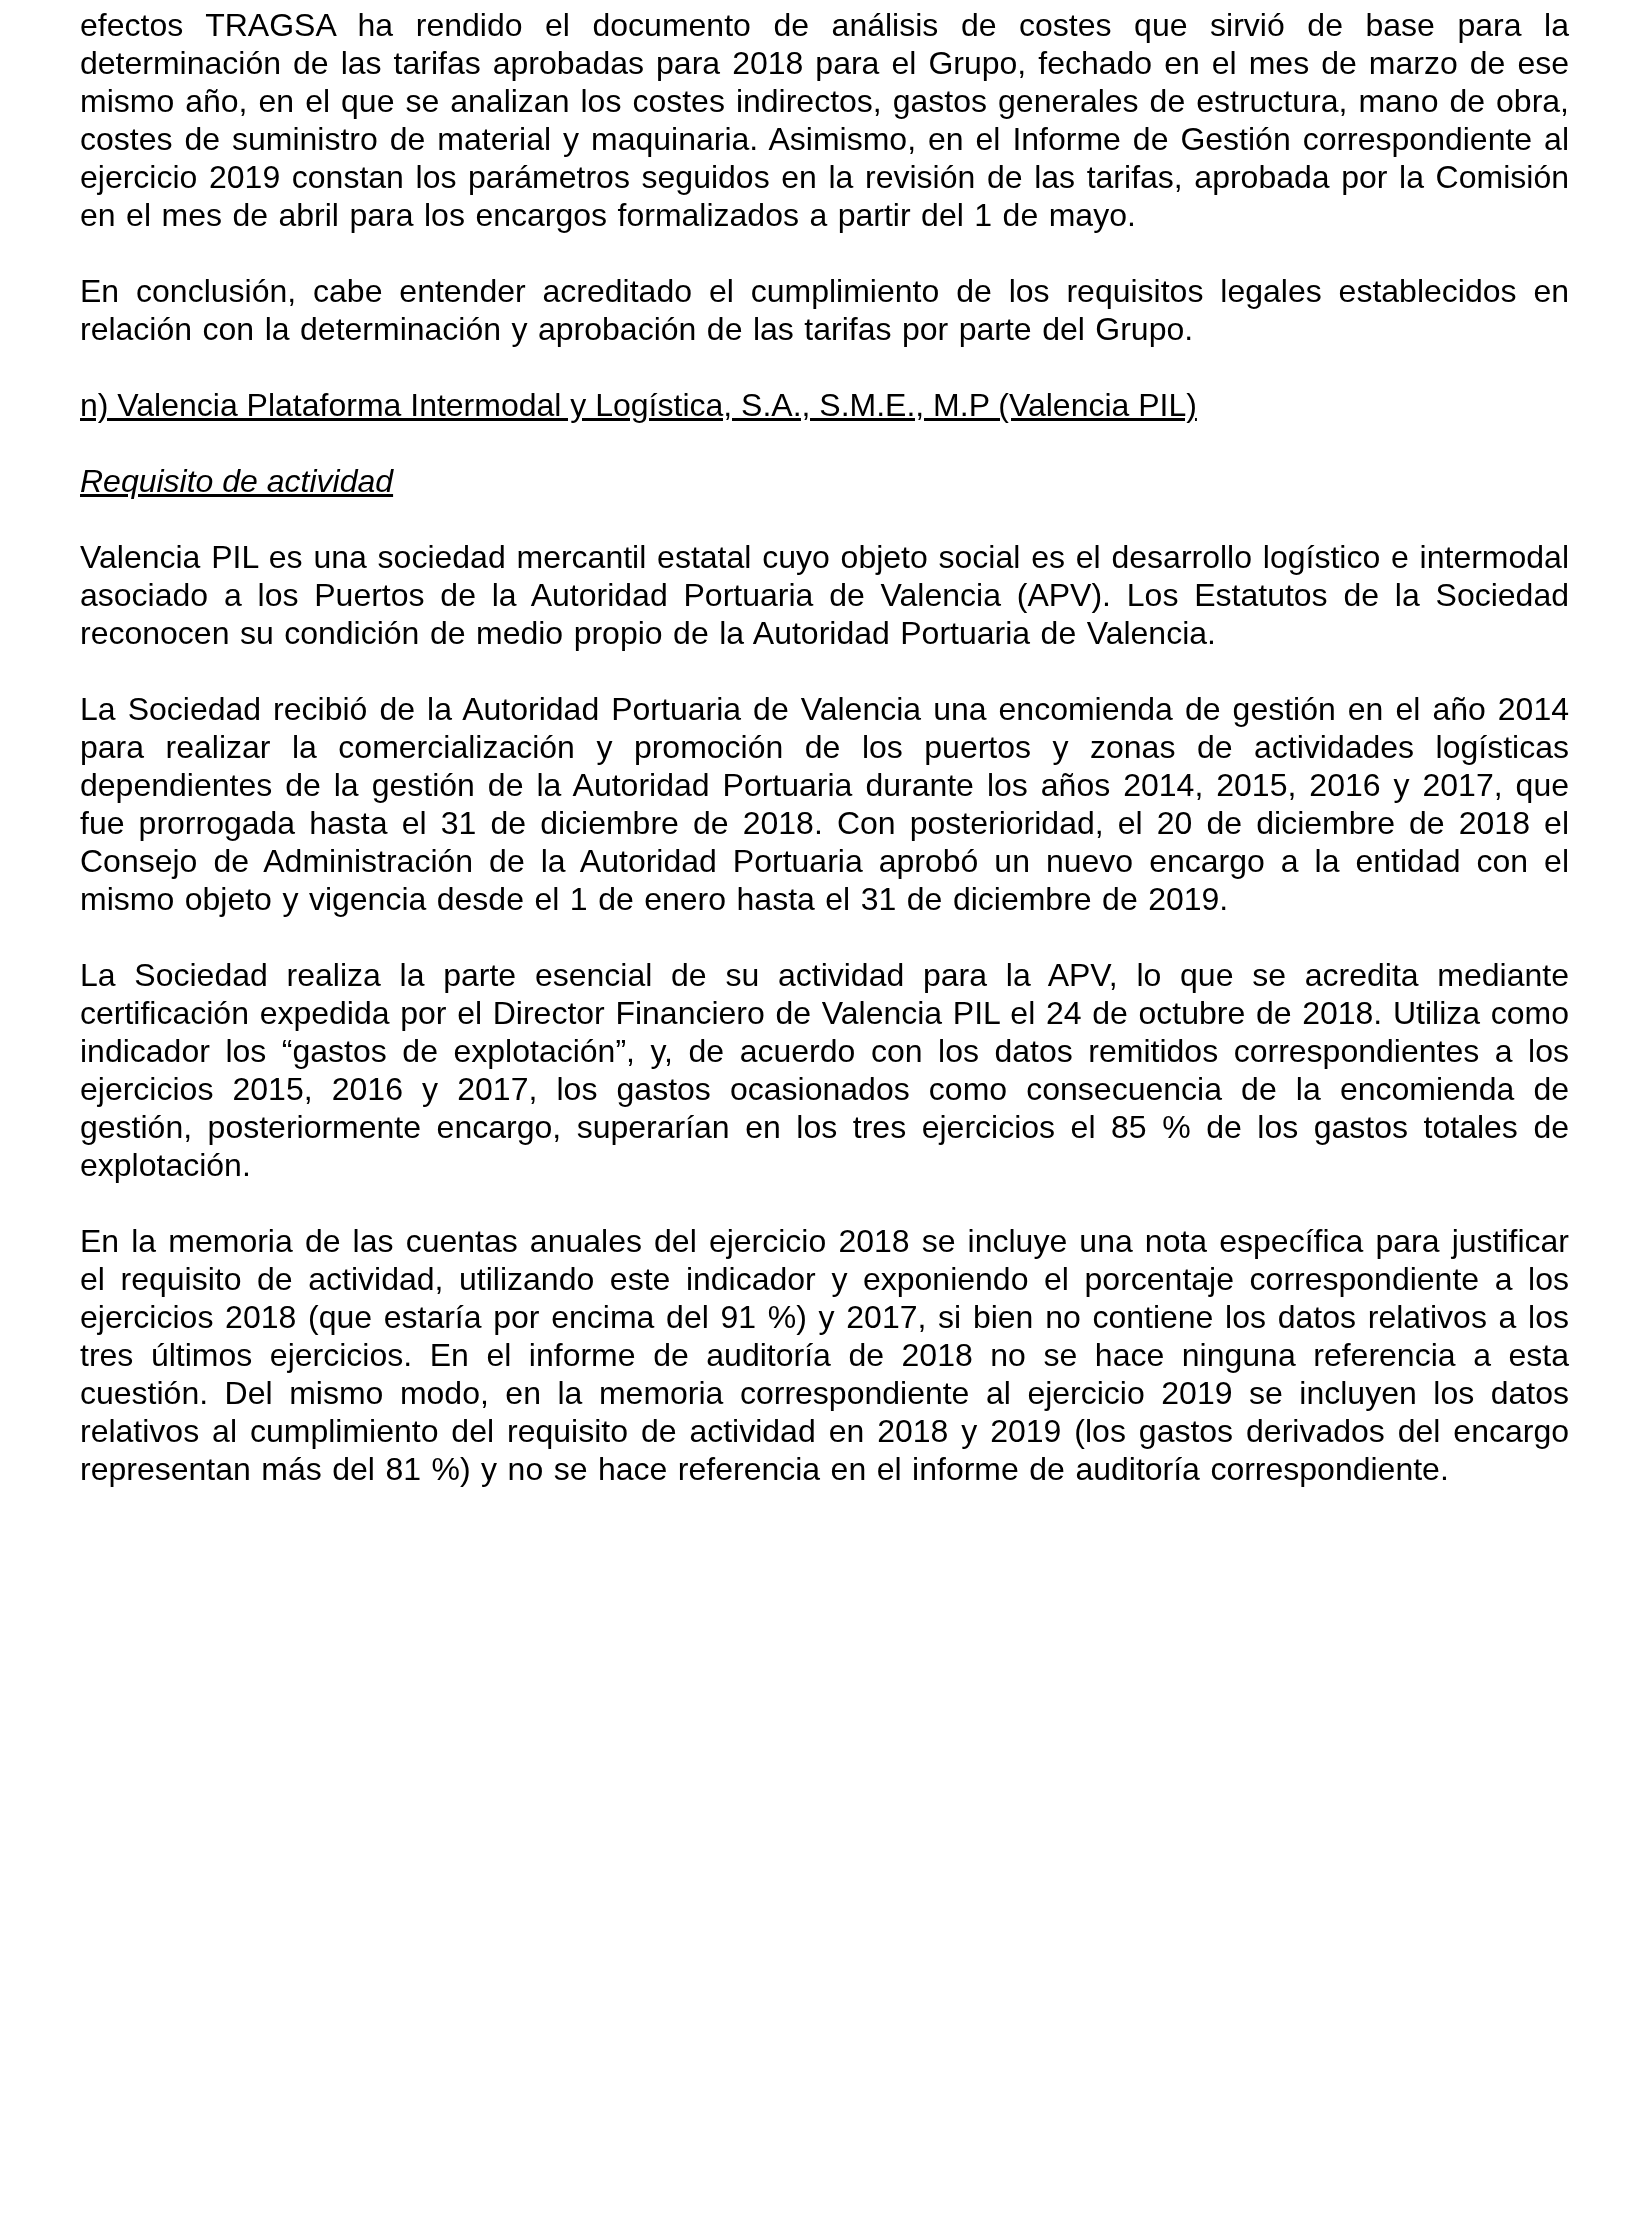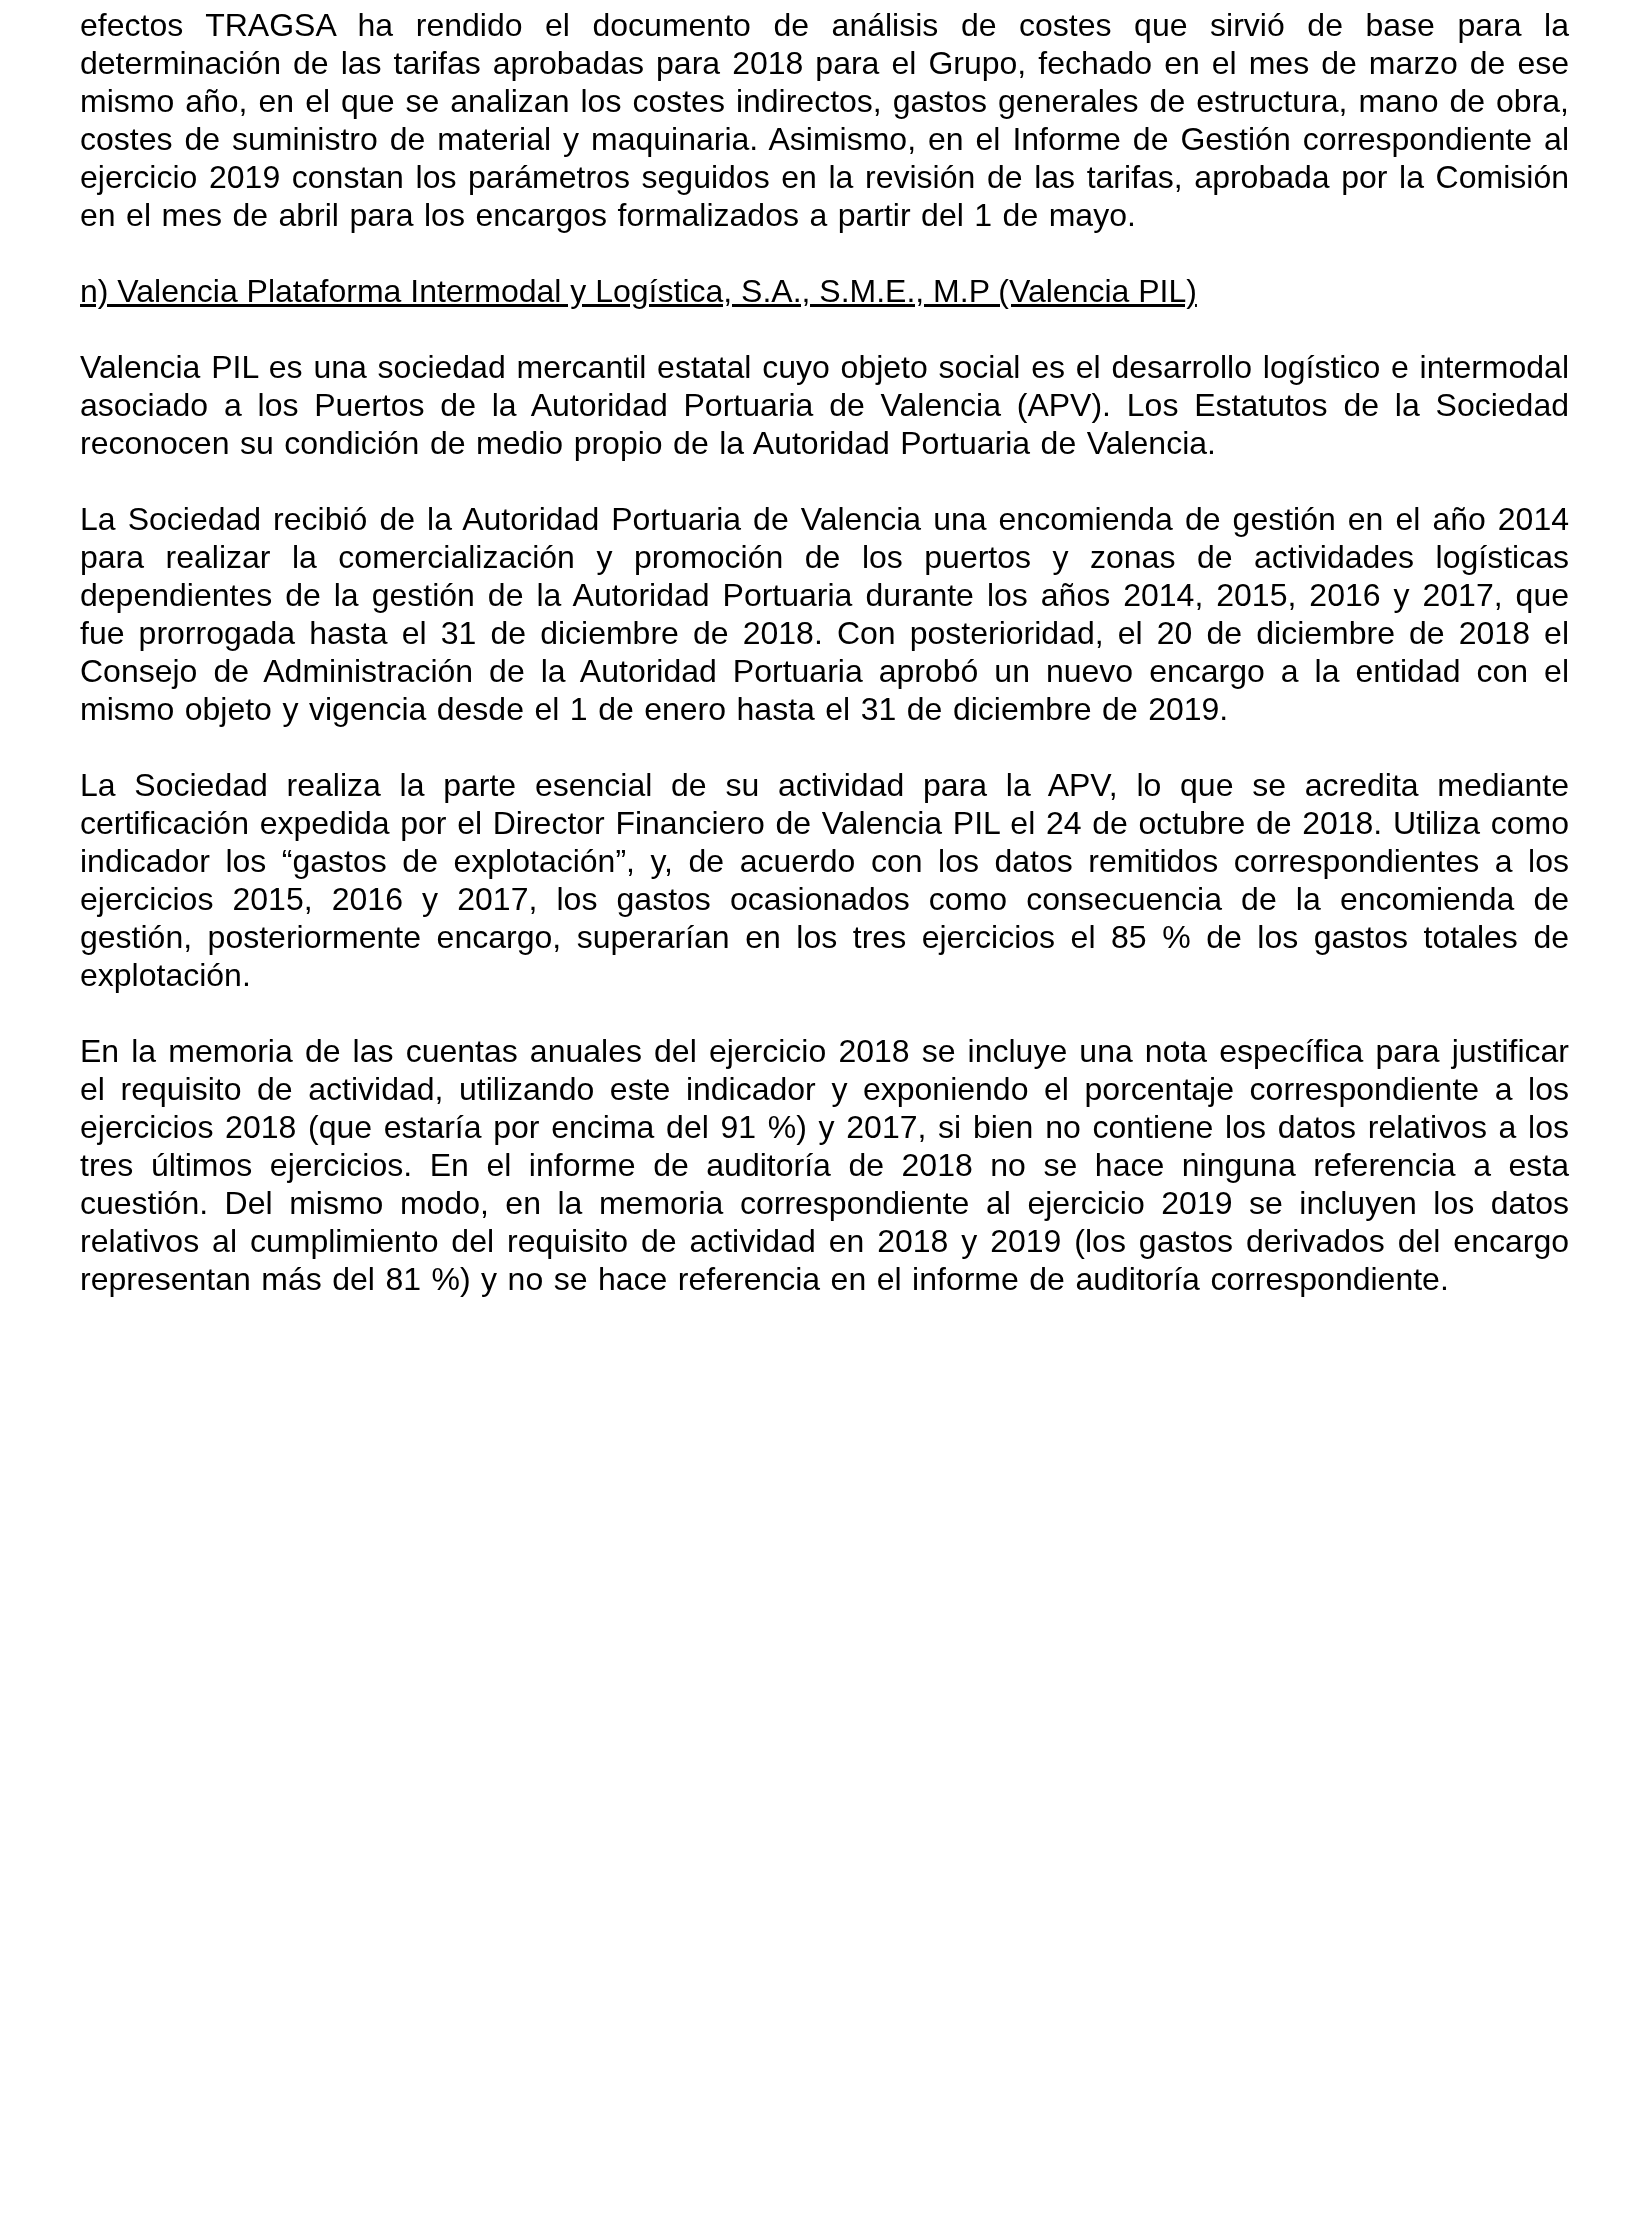--- a/index.html
+++ b/index.html
@@ -45,23 +45,25 @@
     margin: 0 0 38px 0;
     text-align: left;
   }
 </style>
 </head>
 <body>
 
 <div class="page">
   <p class="para">efectos TRAGSA ha rendido el documento de análisis de costes que sirvió de base para la determinación de las tarifas aprobadas para 2018 para el Grupo, fechado en el mes de marzo de ese mismo año, en el que se analizan los costes indirectos, gastos generales de estructura, mano de obra, costes de suministro de material y maquinaria. Asimismo, en el Informe de Gestión correspondiente al ejercicio 2019 constan los parámetros seguidos en la revisión de las tarifas, aprobada por la Comisión en el mes de abril para los encargos formalizados a partir del 1 de mayo.</p>
 
+  <p class="para">En conclusión, cabe entender acreditado el cumplimiento de los requisitos legales establecidos en relación con la determinación y aprobación de las tarifas por parte del Grupo.</p>
 
   <h2 class="heading">n) Valencia Plataforma Intermodal y Logística, S.A., S.M.E., M.P (Valencia PIL)</h2>
 
+  <h3 class="subheading">Requisito de actividad</h3>
 
   <p class="para">Valencia PIL es una sociedad mercantil estatal cuyo objeto social es el desarrollo logístico e intermodal asociado a los Puertos de la Autoridad Portuaria de Valencia (APV). Los Estatutos de la Sociedad reconocen su condición de medio propio de la Autoridad Portuaria de Valencia.</p>
 
   <p class="para">La Sociedad recibió de la Autoridad Portuaria de Valencia una encomienda de gestión en el año 2014 para realizar la comercialización y promoción de los puertos y zonas de actividades logísticas dependientes de la gestión de la Autoridad Portuaria durante los años 2014, 2015, 2016 y 2017, que fue prorrogada hasta el 31 de diciembre de 2018. Con posterioridad, el 20 de diciembre de 2018 el Consejo de Administración de la Autoridad Portuaria aprobó un nuevo encargo a la entidad con el mismo objeto y vigencia desde el 1 de enero hasta el 31 de diciembre de 2019.</p>
 
   <p class="para">La Sociedad realiza la parte esencial de su actividad para la APV, lo que se acredita mediante certificación expedida por el Director Financiero de Valencia PIL el 24 de octubre de 2018. Utiliza como indicador los “gastos de explotación”, y, de acuerdo con los datos remitidos correspondientes a los ejercicios 2015, 2016 y 2017, los gastos ocasionados como consecuencia de la encomienda de gestión, posteriormente encargo, superarían en los tres ejercicios el 85 % de los gastos totales de explotación.</p>
 
   <p class="para">En la memoria de las cuentas anuales del ejercicio 2018 se incluye una nota específica para justificar el requisito de actividad, utilizando este indicador y exponiendo el porcentaje correspondiente a los ejercicios 2018 (que estaría por encima del 91 %) y 2017, si bien no contiene los datos relativos a los tres últimos ejercicios.  En el informe de auditoría de 2018 no se hace ninguna referencia a esta cuestión. Del mismo modo, en la memoria correspondiente al ejercicio 2019 se incluyen los datos relativos al cumplimiento del requisito de actividad en 2018 y 2019 (los gastos derivados del encargo representan más del 81 %) y no se hace referencia en el informe de auditoría correspondiente.</p>
 </div>
 

